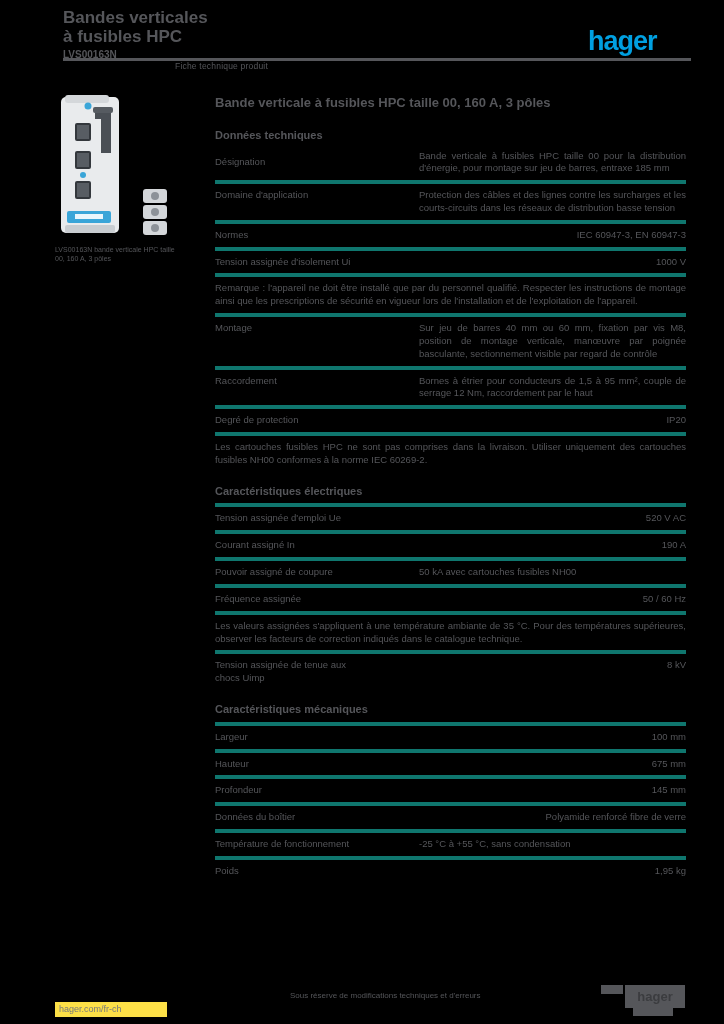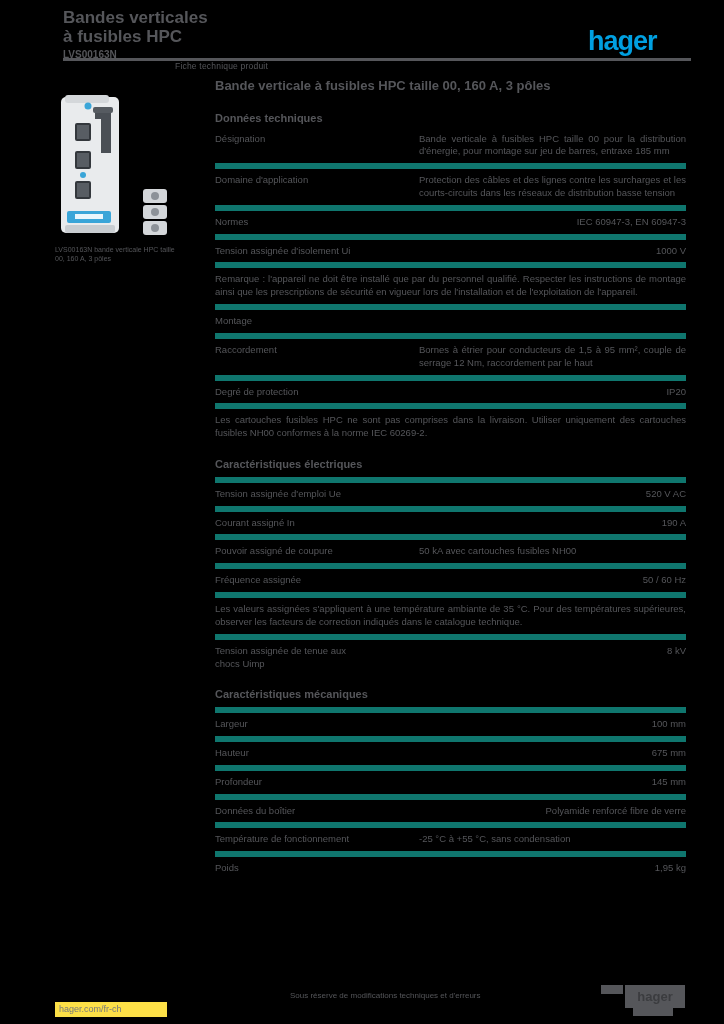--- a/index.html
+++ b/index.html
@@ -15,27 +15,27 @@
   .header-ref{font-size:10px;font-weight:bold;margin-top:3px;color:#55565a;}
   .header-rule{position:absolute;left:63px;top:58px;width:628px;height:3px;background:#55565a;}
   .breadcrumb{position:absolute;left:175px;top:61px;font-size:8.5px;color:#55565a;letter-spacing:.2px;}
   .logo{position:absolute;left:588px;top:26px;width:90px;
         font-size:27px;font-weight:bold;color:#00a0e1;letter-spacing:-1px;}
   
   .figure{position:absolute;left:55px;top:93px;width:130px;}
   .figure svg{display:block;}
   .figure-caption{margin-top:6px;font-size:7px;line-height:1.3;color:#55565a;width:130px;}
   
-  .main{position:absolute;left:215px;top:78px;width:471px;}
+  .main{position:absolute;left:215px;top:95px;width:471px;}
   .product-title{font-size:13px;font-weight:bold;color:#55565a;line-height:1.2;margin:0 0 18px 0;}
   .section-head{font-size:11px;font-weight:bold;color:#55565a;margin:14px 0 4px 0;}
   .spec-table{width:471px;font-size:9.5px;line-height:1.35;}
   .trow{display:flex;justify-content:space-between;gap:14px;
-        padding:5px 0;border-top:6px solid #0f766e;}
-  .trow:first-child{border-top:none;}
+        padding:5px 0;border-top:4px solid #0f766e;}
+  .trow:first-child{border-top:none;align-items:center;}
   .tlabel{flex:0 0 150px;color:#55565a;}
   .tvalue{flex:1;text-align:right;color:#55565a;margin-left:40px;}
   .trow.para .tvalue{text-align:justify;}
   .trow.note{display:block;text-align:justify;color:#55565a;}
   .trow.section-row{border-top:none;padding-top:12px;}
   .trow.section-row .tlabel{flex:1 1 auto;font-weight:bold;font-size:11px;}
   
   .footer-link{
     position:absolute;left:55px;top:1002px;width:112px;height:15px;
     background:#fde047;color:#76797c;font-size:9px;line-height:15px;
@@ -117,20 +117,21 @@
           <div class="tlabel">Normes</div>
           <div class="tvalue">IEC 60947-3, EN 60947-3</div>
         </div>
         <div class="trow">
           <div class="tlabel">Tension assignée d'isolement Ui</div>
           <div class="tvalue">1000 V</div>
         </div>
         <div class="trow note">Remarque : l'appareil ne doit être installé que par du personnel qualifié. Respecter les instructions de montage ainsi que les prescriptions de sécurité en vigueur lors de l'installation et de l'exploitation de l'appareil.</div>
         <div class="trow para">
           <div class="tlabel">Montage</div>
+          <div class="tvalue">Sur jeu de barres 40 mm ou 60 mm, fixation par vis M8, position de montage verticale, manœuvre par poignée basculante, sectionnement visible par regard de contrôle</div>
         </div>
         <div class="trow para">
           <div class="tlabel">Raccordement</div>
           <div class="tvalue">Bornes à étrier pour conducteurs de 1,5 à 95 mm², couple de serrage 12 Nm, raccordement par le haut</div>
         </div>
         <div class="trow">
           <div class="tlabel">Degré de protection</div>
           <div class="tvalue">IP20</div>
         </div>
         <div class="trow note">Les cartouches fusibles HPC ne sont pas comprises dans la livraison. Utiliser uniquement des cartouches fusibles NH00 conformes à la norme IEC 60269-2.</div>

